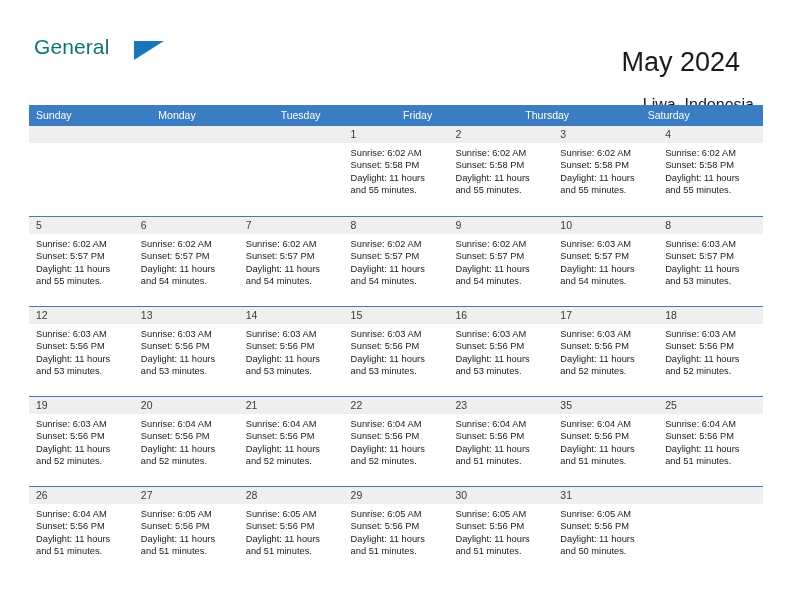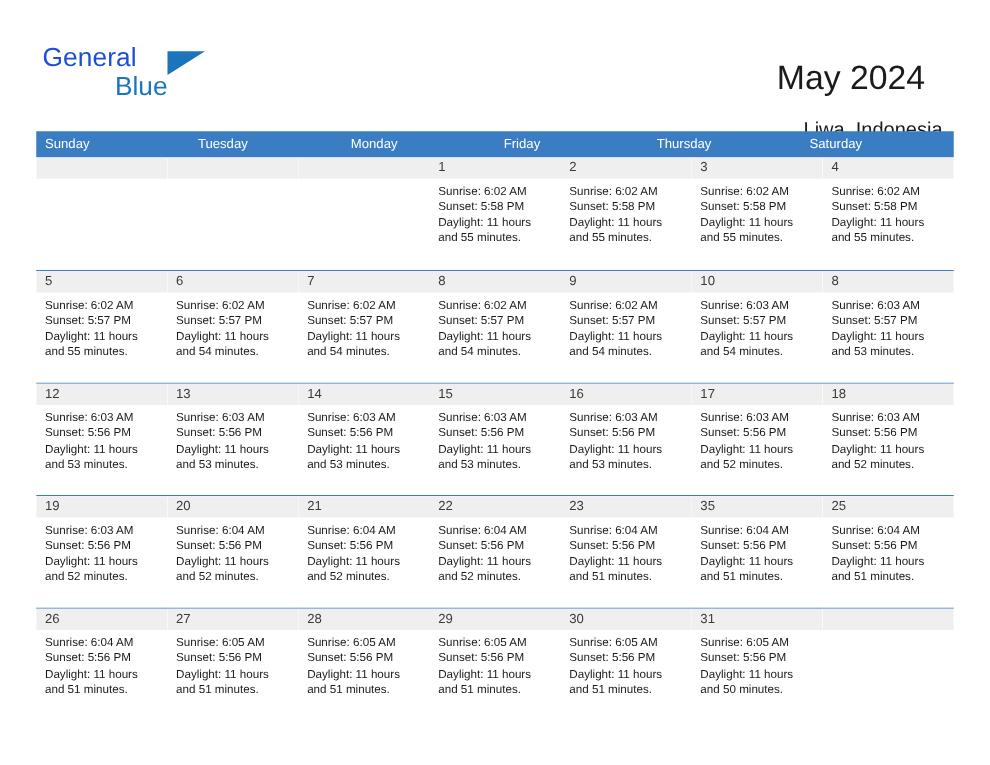--- a/index.html
+++ b/index.html
@@ -36,21 +36,21 @@
     left: 34px;
     top: 34px;
     width: 200px;
     height: 58px;
   }
   .brand-row1 {
     position: relative;
     height: 26px;
     line-height: 26px;
     font-size: 21px;
-    color: #1d4ed8;
+    color: #0f766e;
     letter-spacing: 0.1px;
   }
   .brand-row2 {
     position: relative;
     height: 26px;
     line-height: 26px;
     font-size: 21px;
     color: #1b75bb;
     padding-left: 58px;
     margin-top: -3px;
@@ -156,36 +156,35 @@
 </head>
 <body>
 
 <div class="page">
 
   <div class="header">
 
     <div class="brand">
       <div class="brand-row1">General</div>
       <div class="brand-triangle"></div>
-      <div class="brand-row2">Blue</div>
     </div>
 
     <div class="title-block">
       <h1 class="cal-title">May 2024</h1>
       <div class="cal-subtitle">Liwa, Indonesia</div>
     </div>
 
   </div>
 
   <div class="calendar">
 
     <div class="weekday-row">
       <div class="weekday">Sunday</div>
+      <div class="weekday">Monday</div>
       <div class="weekday">Tuesday</div>
-      <div class="weekday">Monday</div>
       <div class="weekday">Friday</div>
       <div class="weekday">Thursday</div>
       <div class="weekday">Saturday</div>
     </div>
 
     <div class="week-row first">
       <div class="day-cell empty">
         <span class="day-number"></span>
         <div class="day-body">
           <div class="day-line"></div>

